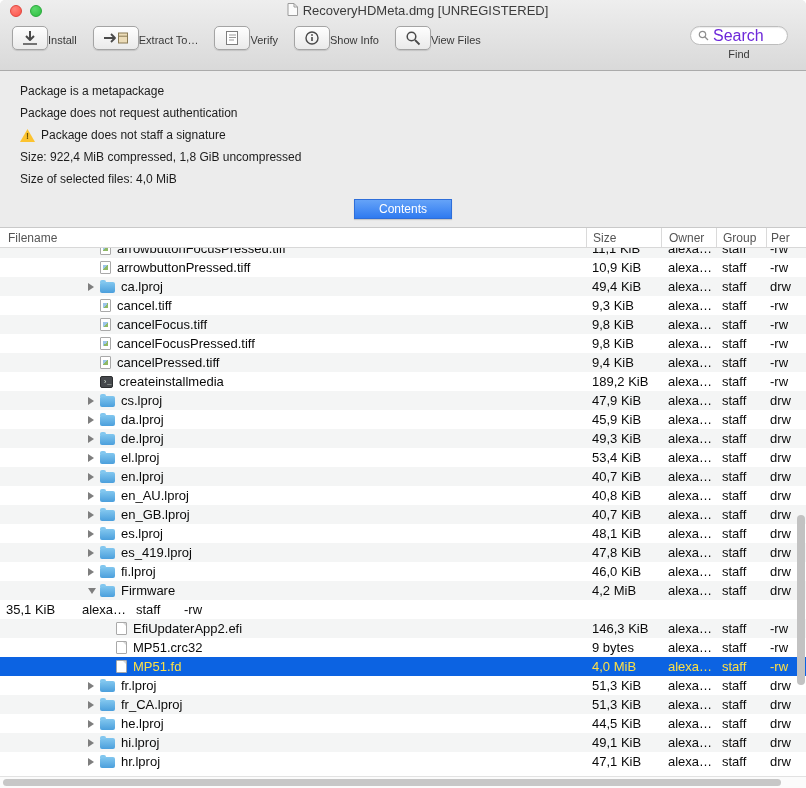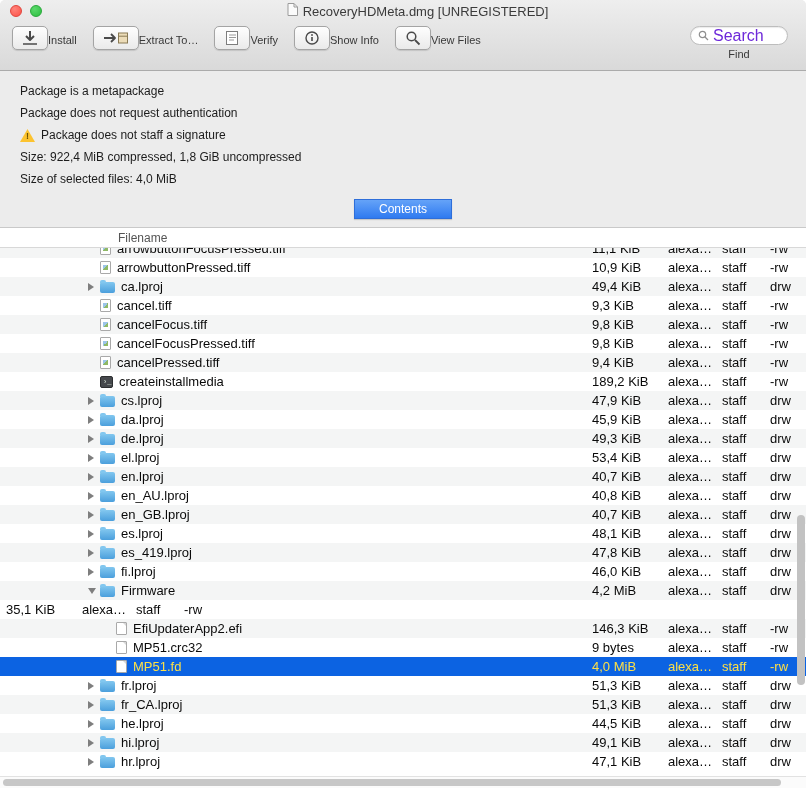--- a/index.html
+++ b/index.html
@@ -21,21 +21,21 @@
     border-radius: 5px 5px 0 0;
   }
   .titlebar {
     position: relative; height: 22px;
     display: flex; align-items: center; justify-content: center;
   }
   .traffic { position: absolute; left: 10px; top: 5px; display: flex; gap: 8px; }
   .tl { width: 12px; height: 12px; border-radius: 50%; }
   .tl.close { background: radial-gradient(circle at 35% 30%, #ff837a, #fc5147); border: 1px solid #e0443c; }
   .tl.zoom  { background: radial-gradient(circle at 35% 30%, #5bd96c, #2dbd3f); border: 1px solid #28a83a; }
-  .title { display: flex; align-items: center; gap: 5px; font-size: 13px; color: #3b3b3b; padding-left: 29px; }
+  .title { display: flex; align-items: flex-start; gap: 5px; font-size: 13px; color: #3b3b3b; padding-left: 29px; }
 
   .toolbar {
     height: 48px; display: flex; align-items: flex-start;
     padding: 4px 12px 0 12px;
   }
   .tb-item { display: flex; flex-direction: row; align-items: center; margin-right: 16px; cursor: default; }
   .tb-icon {
     display: flex; align-items: center; justify-content: center;
     width: 36px; height: 24px;
     border: 1px solid #a4a4a4; border-radius: 5px;
@@ -72,24 +72,24 @@
     border: 1px solid #2e6ed9; border-radius: 0;
     background: linear-gradient(#65a3f8, #2f7af0);
     color: #ffffff; font-size: 12px; font-family: "Liberation Sans", sans-serif;
     box-shadow: 0 1px 1px rgba(0,0,0,0.15);
   }
 
   
   .table-header {
     height: 21px; background: #ffffff;
     border-top: 1px solid #c9c9c9; border-bottom: 1px solid #d8d8d8;
-    display: flex; align-items: center; font-size: 12px; color: #555555; flex-direction: column;
+    display: flex; align-items: center; font-size: 12px; color: #555555;
   }
   .hcell { height: 100%; display: flex; align-items: center; overflow: hidden; white-space: nowrap; }
-  .hcell + .hcell { border-left: 1px solid #dadada; font-family: Liberation Mono, monospace; }
+  .hcell + .hcell { border-left: 1px solid #dadada; }
   .c-name  { width: 586px; flex: none; }
   .c-size  { width: 75px;  flex: none; padding-left: 6px; }
   .c-owner { width: 55px;  flex: none; padding-left: 7px; }
   .c-group { width: 50px;  flex: none; padding-left: 6px; }
   .c-perm  { width: 32px;  flex: none; padding-left: 4px; }
   .hcell.c-name { padding-left: 8px; }
 
   .table-body { position: relative; height: 528px; background: #ffffff; overflow: hidden; }
   .rows { margin-top: -9px; }
   .row { height: 19px; display: flex; align-items: center; font-size: 13px; color: #0a0a0a; }

